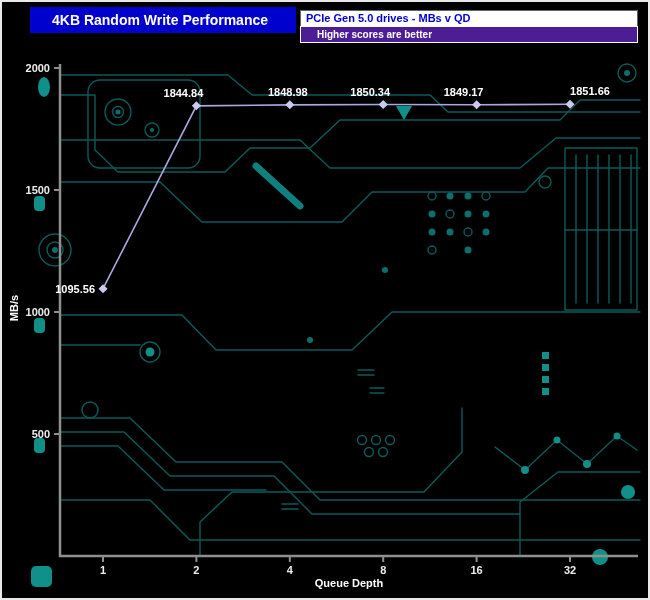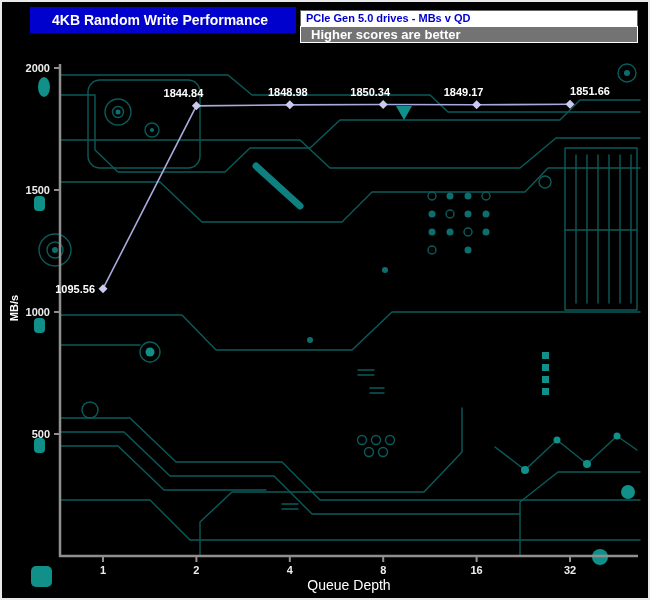--- a/index.html
+++ b/index.html
@@ -9,26 +9,26 @@
   #circuit,#chart-svg{position:absolute;left:0;top:0;}
   #circuit{z-index:1;}
   #chart-svg{z-index:10;}
   .title-box{position:absolute;left:30px;top:7px;width:266px;height:26px;z-index:20;
              background:#0101cd;color:#fff;font-weight:bold;font-size:14px;line-height:26px;
              padding-left:22px;box-sizing:border-box;}
   .sub-top{position:absolute;left:300px;top:10px;width:338px;height:32px;z-index:20;
            background:#ffffff;border:1px solid #666;box-sizing:border-box;
            color:#0101cd;font-weight:bold;font-size:11px;line-height:15px;padding-left:5px;}
   .sub-bottom{position:absolute;left:300px;top:26px;width:338px;height:17px;z-index:20;
-           background:#737373;border:1px solid #fff;box-sizing:border-box;
-           color:#fff;font-weight:bold;font-size:13px;line-height:15px;padding-left:10px;}
+           background:#4c1d95;border:1px solid #fff;box-sizing:border-box;
+           color:#fff;font-weight:bold;font-size:10px;line-height:15px;padding-left:16px;}
   .ylabel{position:absolute;left:-16px;top:302px;width:60px;text-align:center;z-index:20;
           color:#fff;font-weight:bold;font-size:11px;transform:rotate(-90deg);}
   .xlabel{position:absolute;left:60px;top:577px;width:578px;text-align:center;z-index:20;
-          color:#fff;font-weight:normal;font-size:14px;}
+          color:#fff;font-weight:bold;font-size:11px;}
   .tick{fill:#ededed;font-family:"Liberation Sans",sans-serif;font-size:11px;font-weight:bold;}
   .dlabel{fill:#ffffff;font-family:"Liberation Sans",sans-serif;font-size:11px;font-weight:bold;}
 </style>
 </head>
 <body>
 
 <div id="app">
 
   <svg id="circuit" width="650" height="600" viewBox="0 0 650 600">
     <g stroke="#0c5b5b" stroke-width="1.4" fill="none" stroke-linecap="round" stroke-linejoin="round">

